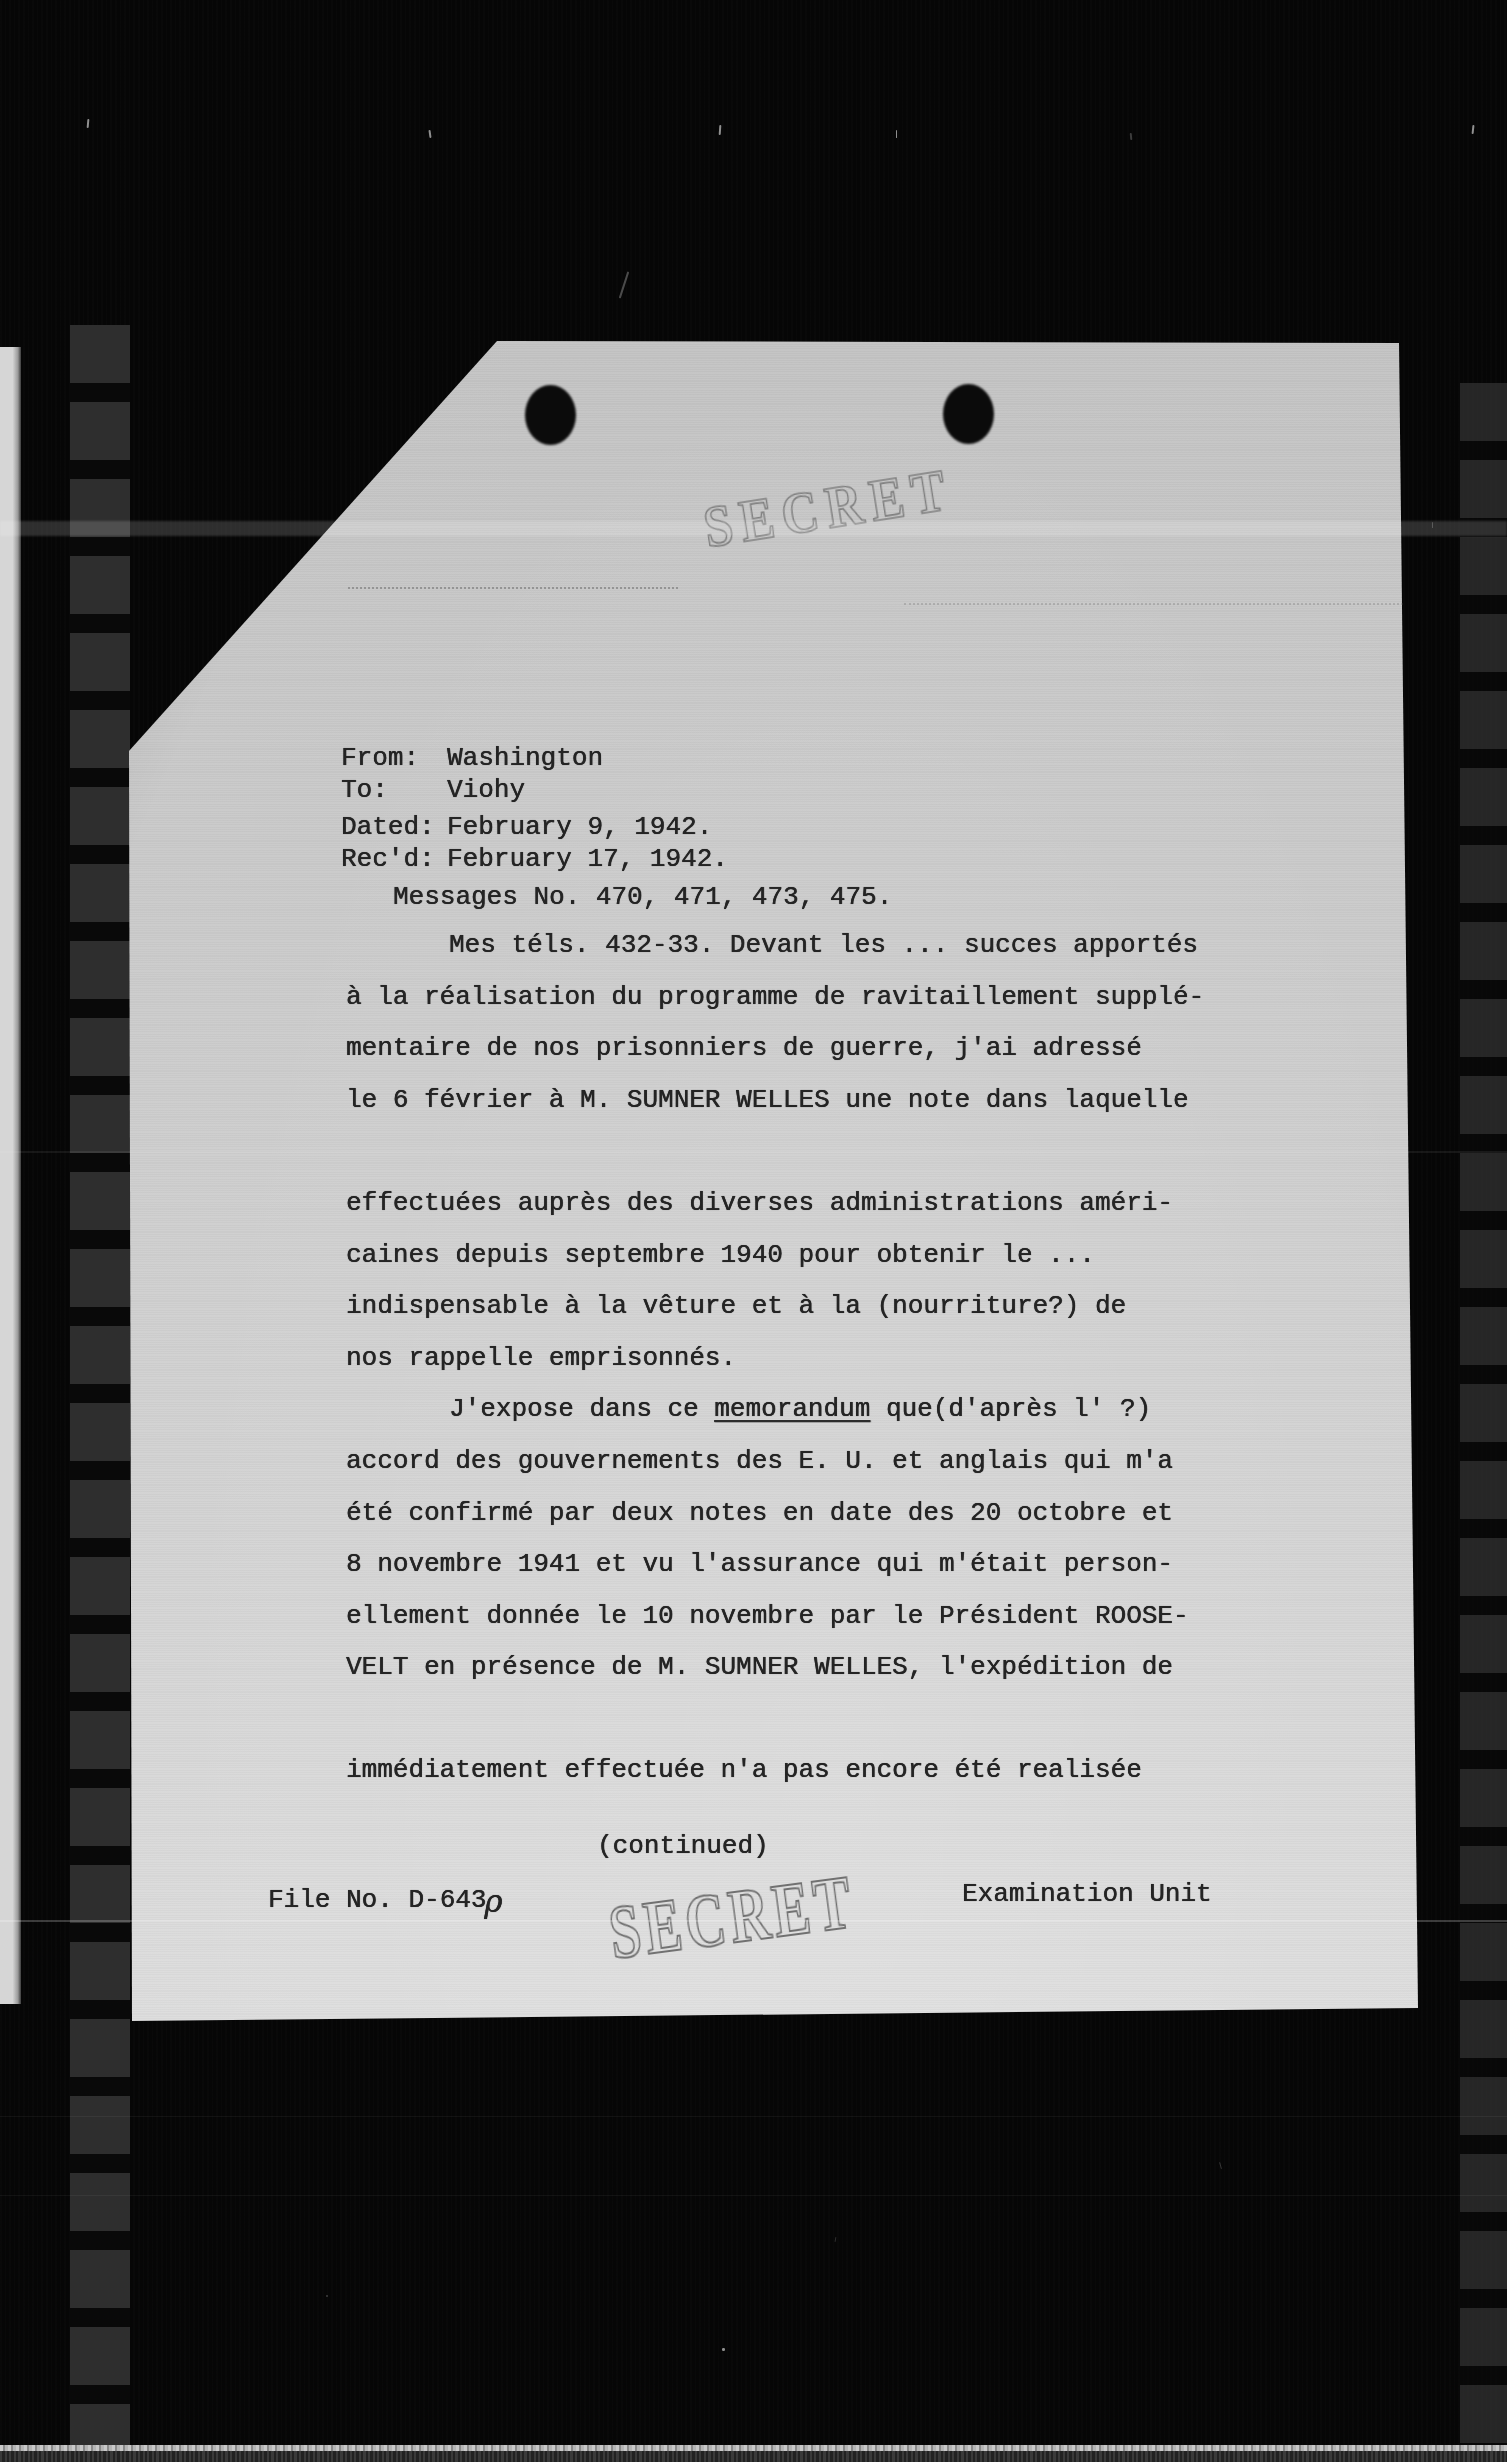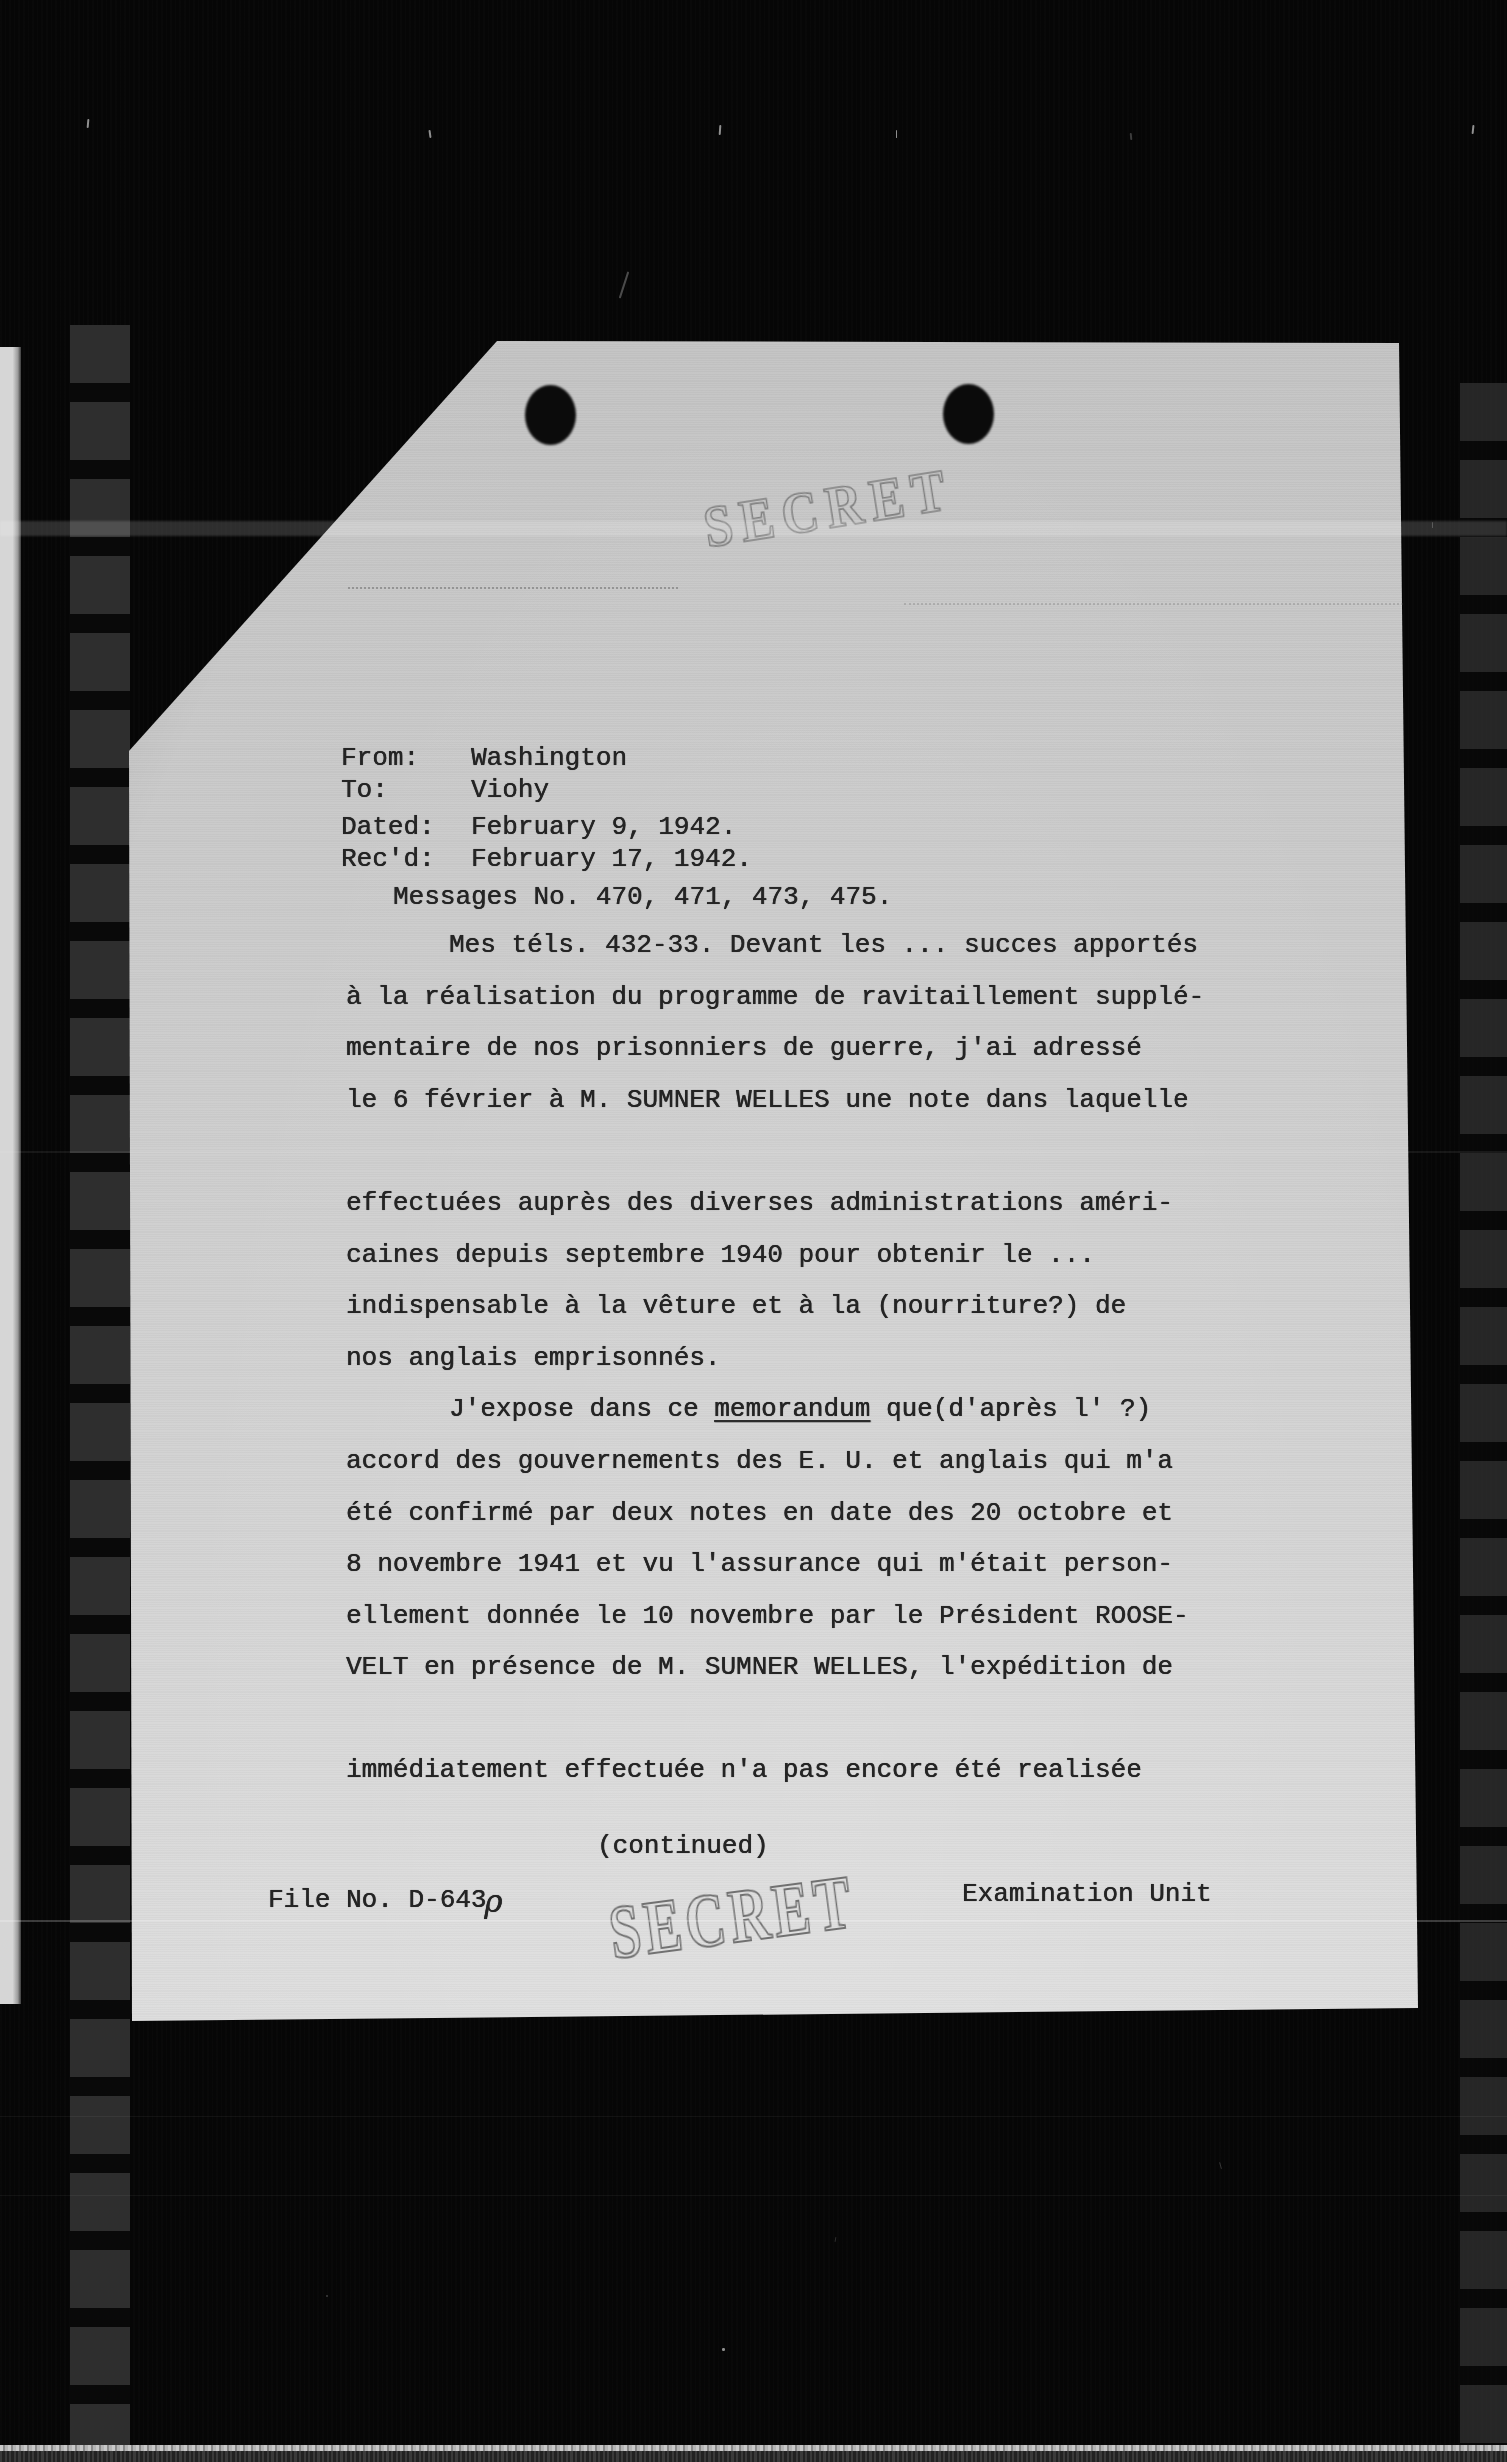--- a/index.html
+++ b/index.html
@@ -51,21 +51,21 @@
     transform:rotate(-9deg) scaleX(.85);opacity:.8;}
   .stamp-bottom{left:604px;top:1889px;font-size:77px;letter-spacing:5.8px;
     -webkit-text-stroke:2px rgba(80,80,80,.9);
     transform:rotate(-7.5deg) scaleX(.72);opacity:.85;}
 
   
   .typed{position:absolute;z-index:8;font:400 26px/35px "Liberation Mono","DejaVu Sans Mono",monospace;
     color:#242424;white-space:nowrap;filter:blur(0.3px);
     text-shadow:0 0 0.7px #2a2a2a,0.4px 0.4px 0.5px rgba(45,45,45,.75);}
   .hdr-label{left:341px;}
-  .hdr-value{left:447px;margin-left:24px;}
+  .hdr-value{left:447px;}
   .uline{text-decoration:underline;text-underline-offset:4px;
     text-decoration-thickness:1.7px;text-decoration-color:rgba(45,45,45,.8);}
   .script-mark{font-family:"DejaVu Serif",serif;font-style:italic;font-size:31px;
     position:relative;top:5.2px;left:-2.3px;}
 
   
   .scan-band{position:absolute;left:0;width:1507px;z-index:9;pointer-events:none;}
   .band-1{top:521px;height:15px;background:rgba(255,255,255,.16);filter:blur(0.9px);}
   .band-2{top:1151px;height:2.3px;background:rgba(255,255,255,.07);}
   .band-3{top:1920px;height:1.7px;background:rgba(255,255,255,.22);}
@@ -107,21 +107,21 @@
   <div class="typed hdr-value" style="top:842px">February 17, 1942.</div>
   <div class="typed" style="left:393px;top:880px">Messages No. 470, 471, 473, 475.</div>
 
   <div class="typed" style="left:449px;top:928px">Mes téls. 432-33. Devant les ... succes apportés</div>
   <div class="typed" style="left:346px;top:980px">à la réalisation du programme de ravitaillement supplé-</div>
   <div class="typed" style="left:346px;top:1031px">mentaire de nos prisonniers de guerre, j'ai adressé</div>
   <div class="typed" style="left:346px;top:1083px">le 6 février à M. SUMNER WELLES une note dans laquelle</div>
   <div class="typed" style="left:346px;top:1186px">effectuées auprès des diverses administrations améri-</div>
   <div class="typed" style="left:346px;top:1238px">caines depuis septembre 1940 pour obtenir le ...</div>
   <div class="typed" style="left:346px;top:1289px">indispensable à la vêture et à la (nourriture?) de</div>
-  <div class="typed" style="left:346px;top:1341px">nos anglais emprisonnés.</div>
+  <div class="typed" style="left:346px;top:1341px">nos rappelle emprisonnés.</div>
   <div class="typed" style="left:346px;top:1444px">accord des gouvernements des E. U. et anglais qui m'a</div>
   <div class="typed" style="left:449px;top:1392px"><span>J'expose dans ce </span><span class="uline">memorandum</span><span> que(d'après l' ?)</span></div>
   <div class="typed" style="left:346px;top:1496px">été confirmé par deux notes en date des 20 octobre et</div>
   <div class="typed" style="left:346px;top:1547px">8 novembre 1941 et vu l'assurance qui m'était person-</div>
   <div class="typed" style="left:346px;top:1599px">ellement donnée le 10 novembre par le Président ROOSE-</div>
   <div class="typed" style="left:346px;top:1650px">VELT en présence de M. SUMNER WELLES, l'expédition de</div>
   <div class="typed" style="left:346px;top:1753px">immédiatement effectuée n'a pas encore été realisée</div>
 
   <div class="typed" style="left:597px;top:1829px">(continued)</div>
   <div class="typed" style="left:268px;top:1879px"><span>File No. D-643</span><span class="script-mark">ρ</span></div>

